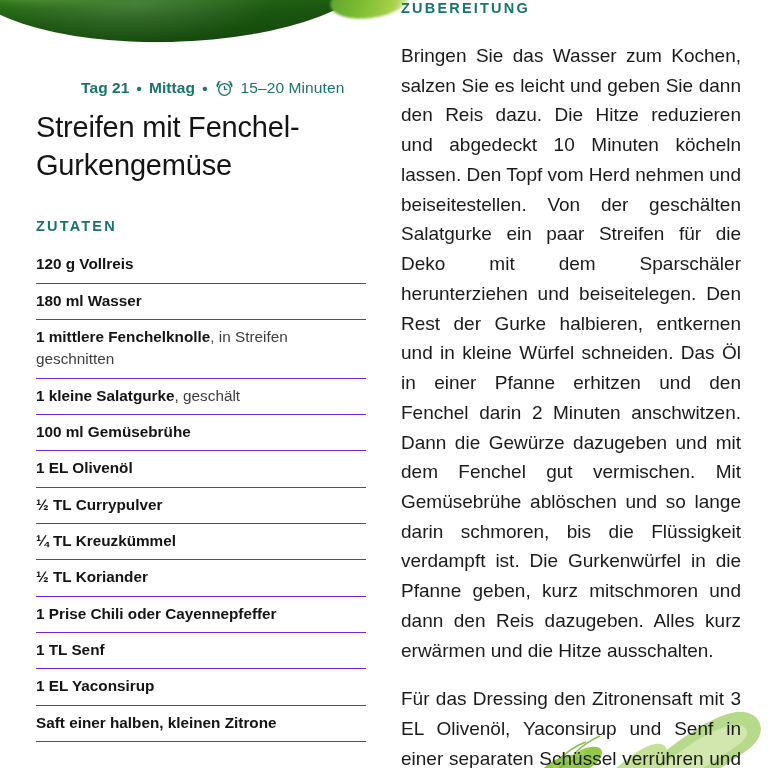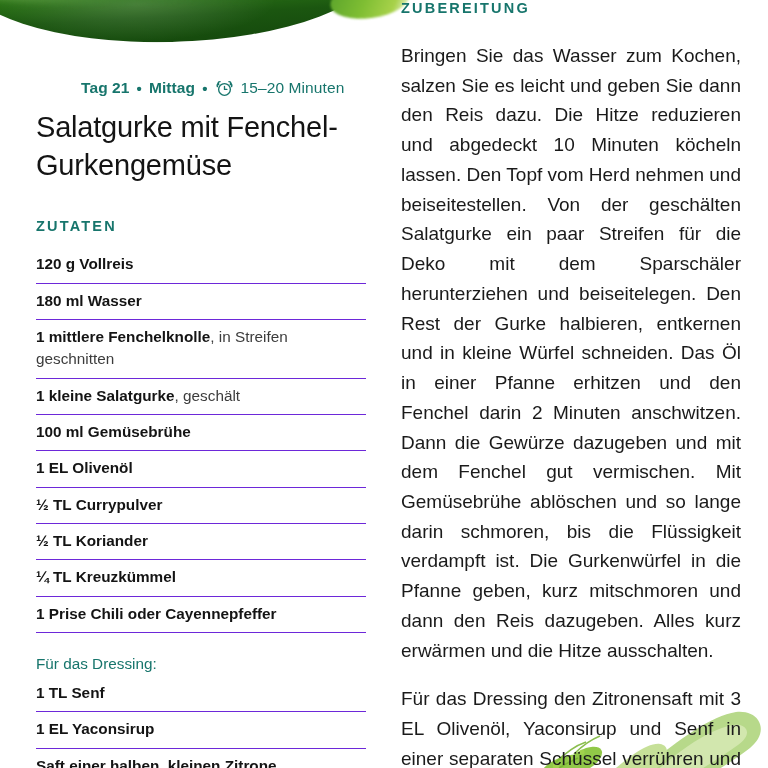--- a/index.html
+++ b/index.html
@@ -229,38 +229,37 @@
           <path d="M12 9.4 V13.2 H15"></path>
           <path d="M4.6 5.2 C3.1 6.2 2.4 8.1 3 9.7"></path>
           <path d="M19.4 5.2 C20.9 6.2 21.6 8.1 21 9.7"></path>
           <path d="M6.4 3.4 C5.0 3.4 4.0 4.4 4.0 5.6 C4.0 6.2 4.3 6.8 4.8 7.2"></path>
           <path d="M17.6 3.4 C19.0 3.4 20.0 4.4 20.0 5.6 C20.0 6.2 19.7 6.8 19.2 7.2"></path>
         </svg>
       </span>
       <span class="time">15–20 Minuten</span>
     </div>
 
-    <h1 class="recipe-title">Salatgurke mit Fenchel-Gurkengemüse</h1>
+    <h1 class="recipe-title">Streifen mit Fenchel-Gurkengemüse</h1>
 
     <h2 class="section-head">ZUTATEN</h2>
 
     <ul class="ing-list" id="ing-list">
         <li class="ing-item"><span>120 g Vollreis</span></li>
         <li class="ing-item"><span>180 ml Wasser</span></li>
         <li class="ing-item"><span>1 mittlere Fenchelknolle</span><span class="note">, in Streifen geschnitten</span></li>
         <li class="ing-item"><span>1 kleine Salatgurke</span><span class="note">, geschält</span></li>
         <li class="ing-item"><span>100 ml Gemüsebrühe</span></li>
         <li class="ing-item"><span>1 EL Olivenöl</span></li>
         <li class="ing-item"><span>½ TL Currypulver</span></li>
+        <li class="ing-item"><span>¼ TL Kreuzkümmel</span></li>
         <li class="ing-item"><span>½ TL Koriander</span></li>
-        <li class="ing-item"><span>¼ TL Kreuzkümmel</span></li>
         <li class="ing-item"><span>1 Prise Chili oder Cayennepfeffer</span></li>
       </ul>
 
-    <div class="sub-head">Für das Dressing:</div>
 
     <ul class="ing-list" id="dress-list">
         <li class="ing-item"><span>1 TL Senf</span></li>
         <li class="ing-item"><span>1 EL Yaconsirup</span></li>
         <li class="ing-item"><span>Saft einer halben, kleinen Zitrone</span></li>
       </ul>
   </div>
 
   <div class="col-right">
     <h2 class="section-head right">ZUBEREITUNG</h2>

